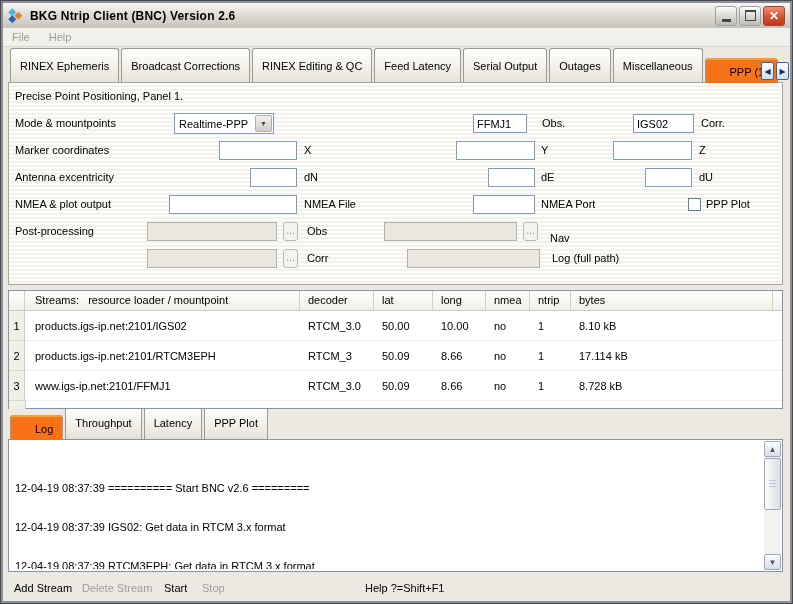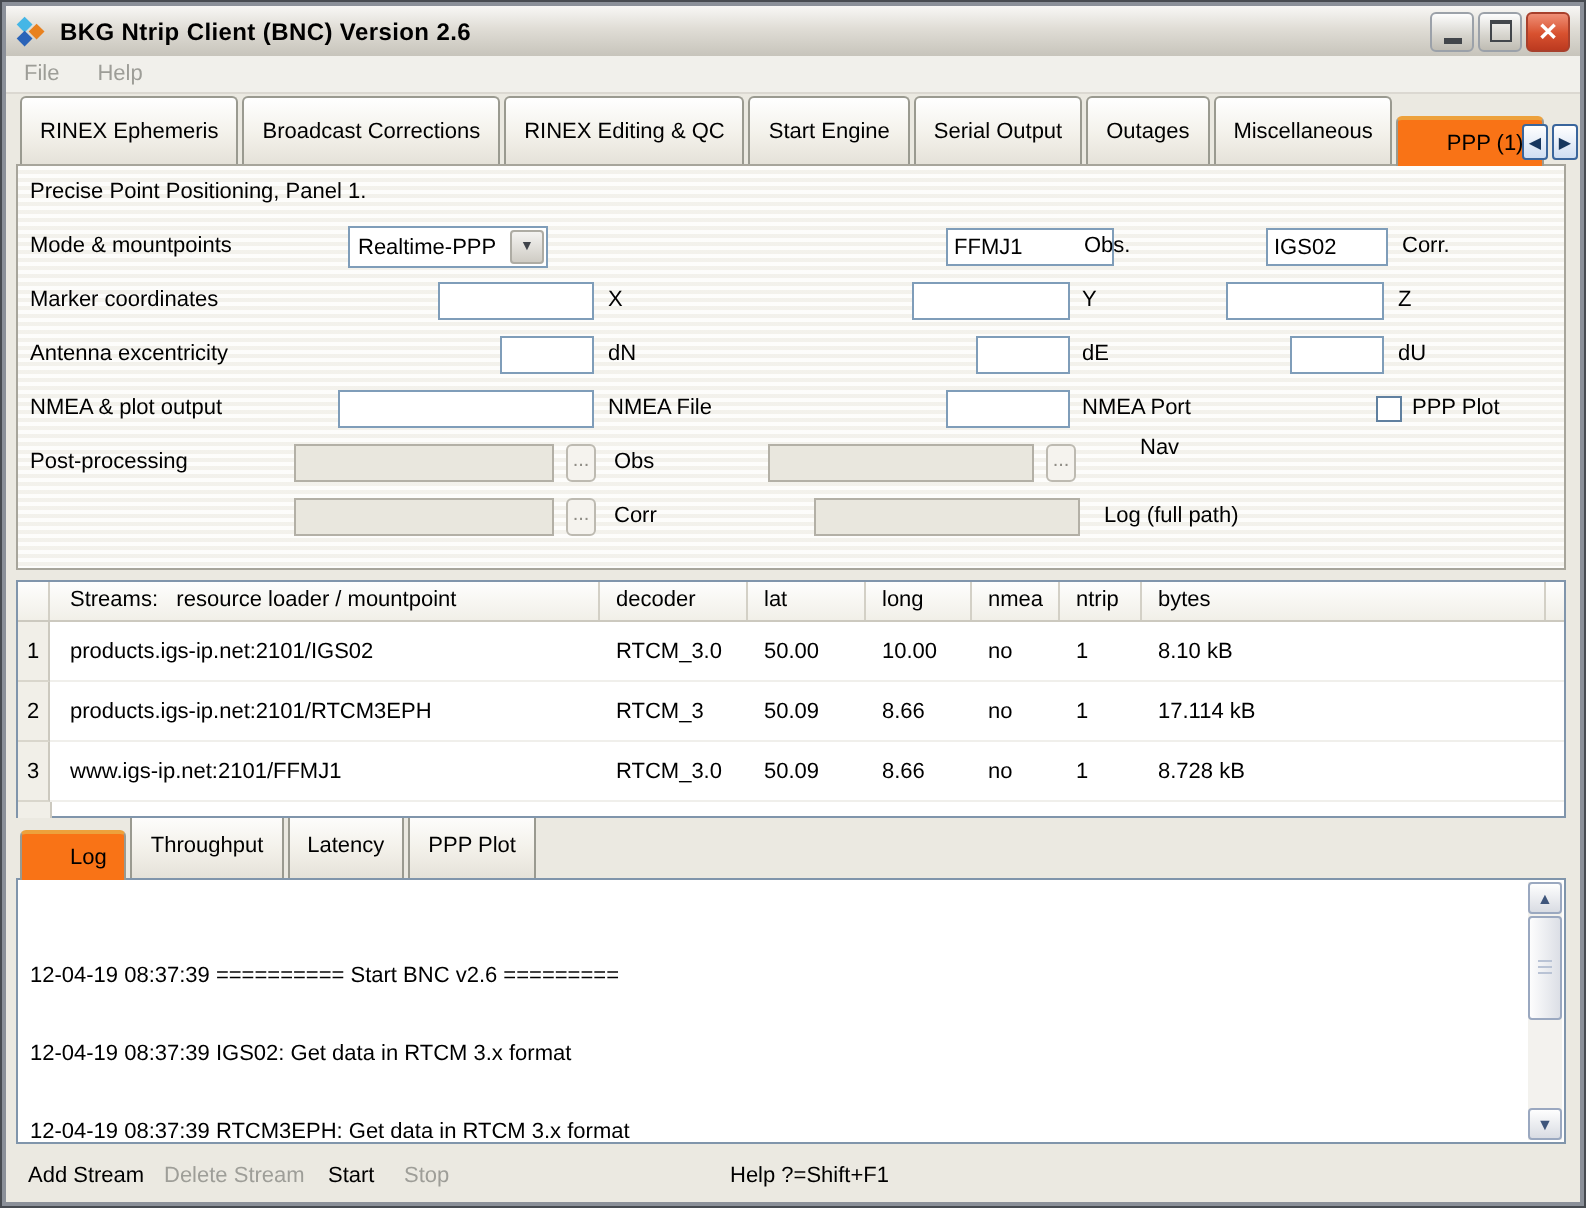--- a/index.html
+++ b/index.html
@@ -125,42 +125,42 @@
 
   <div class="abs menubar">
     <span>File</span>
     <span>Help</span>
   </div>
 
   <div class="abs tabbar top">
     <div class="tab">RINEX Ephemeris</div>
     <div class="tab">Broadcast Corrections</div>
     <div class="tab">RINEX Editing &amp; QC</div>
-    <div class="tab">Start Engine</div>
+    <div class="tab">Feed Latency</div>
     <div class="tab">Serial Output</div>
     <div class="tab">Outages</div>
     <div class="tab">Miscellaneous</div>
     <div class="tab active">PPP (1)</div>
   </div>
   <div class="abs tabarrow" style="left:761px;">
       <span>◀</span>
     </div>
   <div class="abs tabarrow" style="left:776px;">
       <span>▶</span>
     </div>
 
   <div class="abs panel">
     <div class="lbl" style="left:6px;top:4px;">Precise Point Positioning, Panel 1.</div>
 
     <div class="lbl" style="left:6px;top:31px;">Mode &amp; mountpoints</div>
     <div class="combo" style="left:165px;top:30px;width:100px;">
       <span>Realtime-PPP</span>
       <span class="combo-btn">▼</span>
     </div>
-    <input class="ti" style="left: 464px; top: 31px; width: 84px;" value="FFMJ1">
+    <input class="ti" style="left: 464px; top: 31px; width: 54px;" value="FFMJ1">
     <div class="lbl" style="left:533px;top:31px;">Obs.</div>
     <input class="ti" style="left: 624px; top: 31px; width: 61px;" value="IGS02">
     <div class="lbl" style="left:692px;top:31px;">Corr.</div>
 
     <div class="lbl" style="left:6px;top:58px;">Marker coordinates</div>
     <input class="ti" style="left: 210px; top: 58px; width: 78px;">
     <div class="lbl" style="left:295px;top:58px;">X</div>
     <input class="ti" style="left: 447px; top: 58px; width: 79px;">
     <div class="lbl" style="left:532px;top:58px;">Y</div>
     <input class="ti" style="left: 604px; top: 58px; width: 79px;">
@@ -181,21 +181,21 @@
     <div class="lbl" style="left:532px;top:112px;">NMEA Port</div>
     <span class="checkbox" style="left:679px;top:115px;"></span>
     <div class="lbl" style="left:697px;top:112px;">PPP Plot</div>
 
     <div class="lbl" style="left:6px;top:139px;">Post-processing</div>
     <input class="ti dis" style="left: 138px; top: 139px; width: 130px;" disabled="">
     <span class="browse" style="left:274px;top:139px;">...</span>
     <div class="lbl" style="left:298px;top:139px;">Obs</div>
     <input class="ti dis" style="left: 375px; top: 139px; width: 133px;" disabled="">
     <span class="browse" style="left:514px;top:139px;">...</span>
-    <div class="lbl" style="left:541px;top:132px;margin-left:20px;">Nav</div>
+    <div class="lbl" style="left:541px;top:146px;">Nav</div>
 
     <input class="ti dis" style="left: 138px; top: 166px; width: 130px;" disabled="">
     <span class="browse" style="left:274px;top:166px;">...</span>
     <div class="lbl" style="left:298px;top:166px;">Corr</div>
     <input class="ti dis" style="left: 398px; top: 166px; width: 133px;" disabled="">
     <div class="lbl" style="left:543px;top:166px;">Log (full path)</div>
   </div>
 
   <div class="abs table">
     <div class="tgrid thead">

